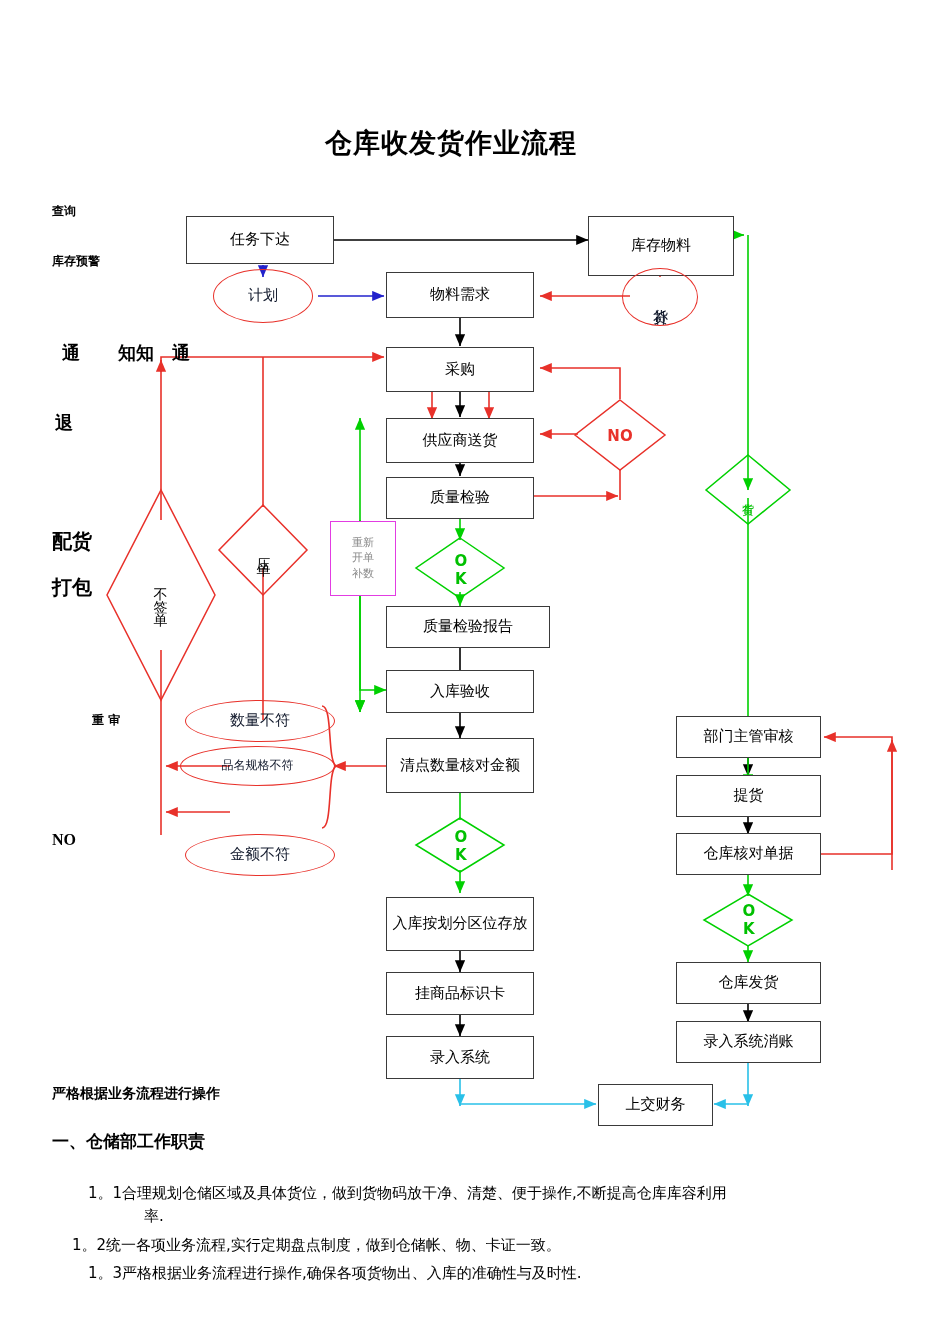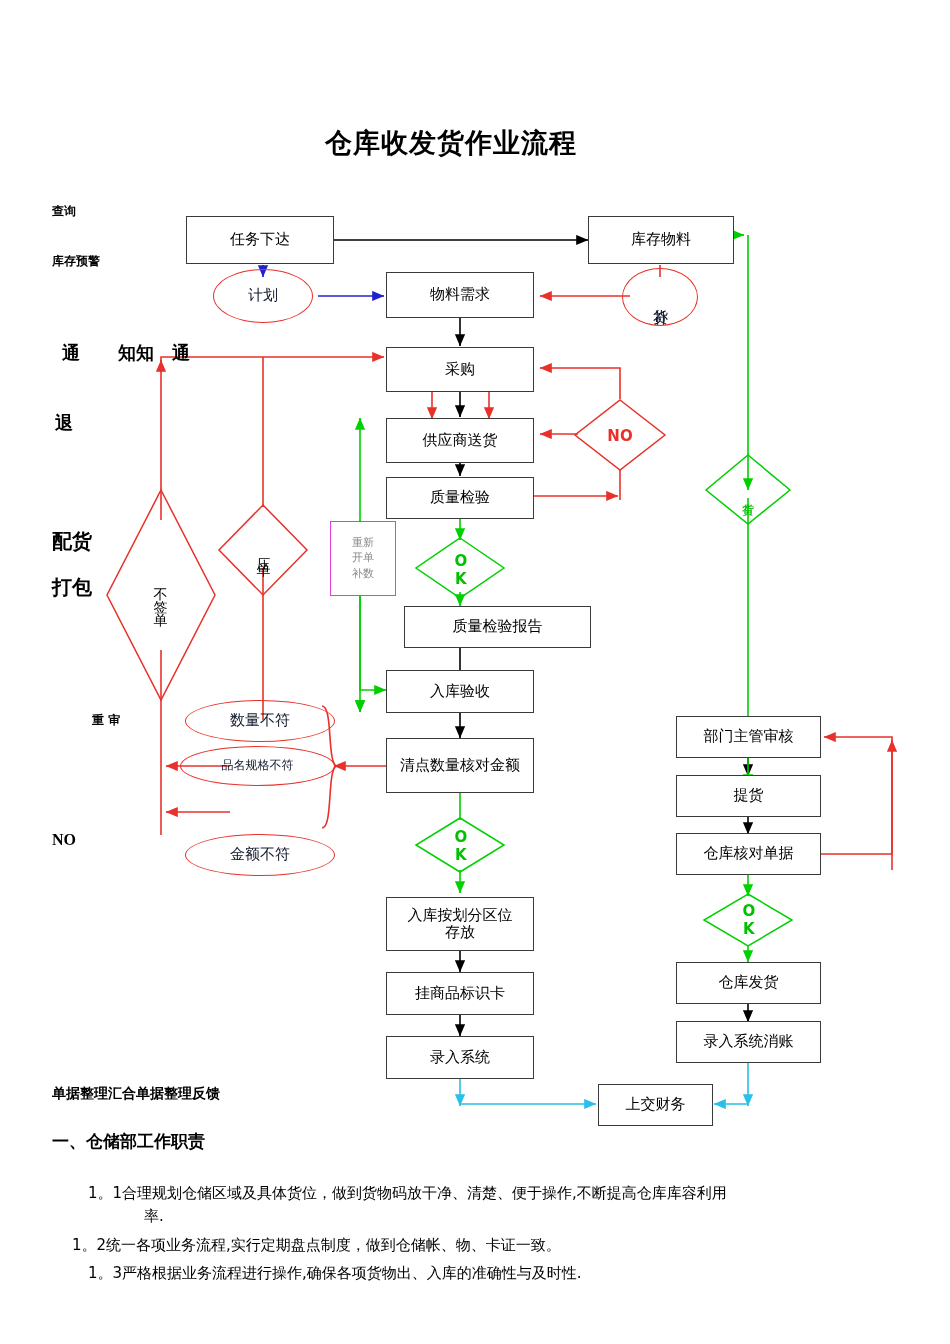--- a/index.html
+++ b/index.html
@@ -174,37 +174,37 @@
       <polygon points="748,455 790,490 748,524 706,490" stroke="#00d000"></polygon>
 
       <polygon points="161,490 215,595 161,700 107,595" stroke="#e8312a"></polygon>
 
       <polygon points="263,505 307,550 263,595 219,550" stroke="#e8312a"></polygon>
     </g>
   </svg>
 
   <div class="node boxn" style="left:186px;top:216px;width:148px;height:48px;">任务下达</div>
 
-  <div class="node boxn" style="left:588px;top:216px;width:146px;height:48px;">库存物料</div>
+  <div class="node boxn" style="left:588px;top:216px;width:146px;height:60px;">库存物料</div>
 
   <div class="node boxn" style="left:386px;top:272px;width:148px;height:46px;">物料需求</div>
 
   <div class="node boxn" style="left:386px;top:347px;width:148px;height:45px;">采购</div>
 
   <div class="node boxn" style="left:386px;top:418px;width:148px;height:45px;">供应商送货</div>
 
   <div class="node boxn" style="left:386px;top:477px;width:148px;height:42px;">质量检验</div>
 
-  <div class="node boxn" style="left:386px;top:606px;width:187px;height:42px;margin-left:18px;">质量检验报告</div>
+  <div class="node boxn" style="left:386px;top:606px;width:164px;height:42px;">质量检验报告</div>
 
   <div class="node boxn" style="left:386px;top:670px;width:148px;height:43px;">入库验收</div>
 
   <div class="node boxn" style="left:386px;top:738px;width:148px;height:55px;padding:0 8px;">清点数量核对金额</div>
 
-  <div class="node boxn" style="left:386px;top:897px;width:148px;height:54px;padding:0 19px;">入库按划分区位存放</div>
+  <div class="node boxn" style="left:386px;top:897px;width:148px;height:54px;padding:0 4px;">入库按划分区位存放</div>
 
   <div class="node boxn" style="left:386px;top:972px;width:148px;height:43px;">挂商品标识卡</div>
 
   <div class="node boxn" style="left:386px;top:1036px;width:148px;height:43px;">录入系统</div>
 
   <div class="node boxn" style="left:676px;top:775px;width:145px;height:42px;">提货</div>
 
   <div class="node boxn" style="left:676px;top:716px;width:145px;height:42px;">部门主管审核</div>
 
   <div class="node boxn" style="left:676px;top:833px;width:145px;height:42px;">仓库核对单据</div>
@@ -274,21 +274,21 @@
 
   <div class="lbl big" style="left:55px;top:411px;">退</div>
 
   <div class="lbl" style="left:52px;top:528px;font-size:20px;">配货</div>
   <div class="lbl" style="left:52px;top:574px;font-size:20px;">打包</div>
 
   <div class="lbl" style="left:92px;top:712px;">重  审</div>
 
   <div class="lbl" style="left:52px;top:831px;font-family:'Liberation Serif',serif;font-size:16px;">NO</div>
 
-  <div class="botline" style="left:52px;top:1085px;">单据整理汇合单据整理反馈</div>
+  <div class="botline" style="left:52px;top:1085px;">严格根据业务流程进行操作</div>
 
   <div class="sec-h" style="left:52px;top:1130px;">一、仓储部工作职责</div>
 
   <div class="para" style="left:88px;top:1182px;width:840px;">
     <span>1。1</span><span>合理规划仓储区域及具体货位，做到货物码放干净、清楚、便于操作,不断提高仓库库容利用</span>
     <span class="ind" style="padding-left:56px;">率.</span>
   </div>
 
   <div class="para" style="left:72px;top:1234px;width:840px;">
     <span>1。2</span><span>统一各项业务流程,实行定期盘点制度，做到仓储帐、物、卡证一致。</span>

